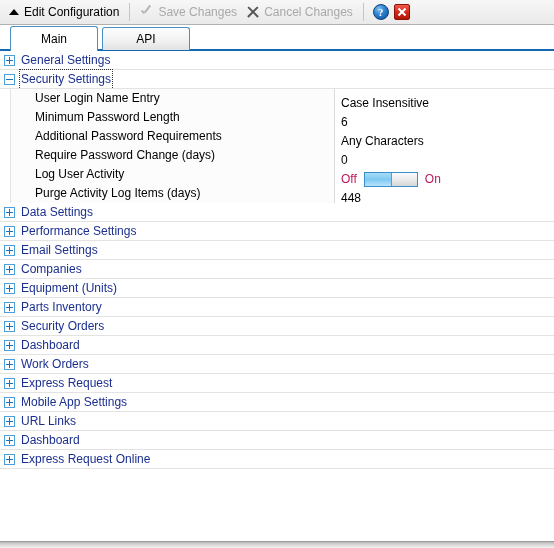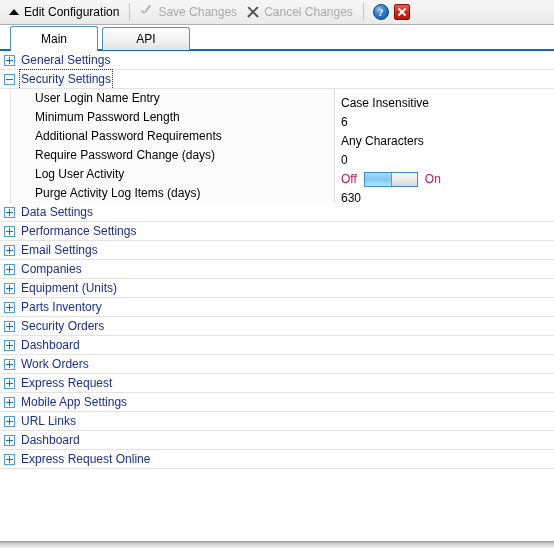--- a/index.html
+++ b/index.html
@@ -399,21 +399,21 @@
             <span class="toggle-thumb"></span>
           </span>
           <span class="toggle-text">On</span>
         </div>
       </div>
     </div>
     <div class="row child">
       <span class="child-indent"></span>
       <div class="cell-label">Purge Activity Log Items (days)</div>
       <div class="cell-value">
-        <span>630</span>
+        <span>448</span>
       </div>
     </div>
     <div class="row group">
       <span class="expander plus"></span>
       <span class="group-label">Data Settings</span>
     </div>
     <div class="row group">
       <span class="expander plus"></span>
       <span class="group-label">Performance Settings</span>
     </div>

